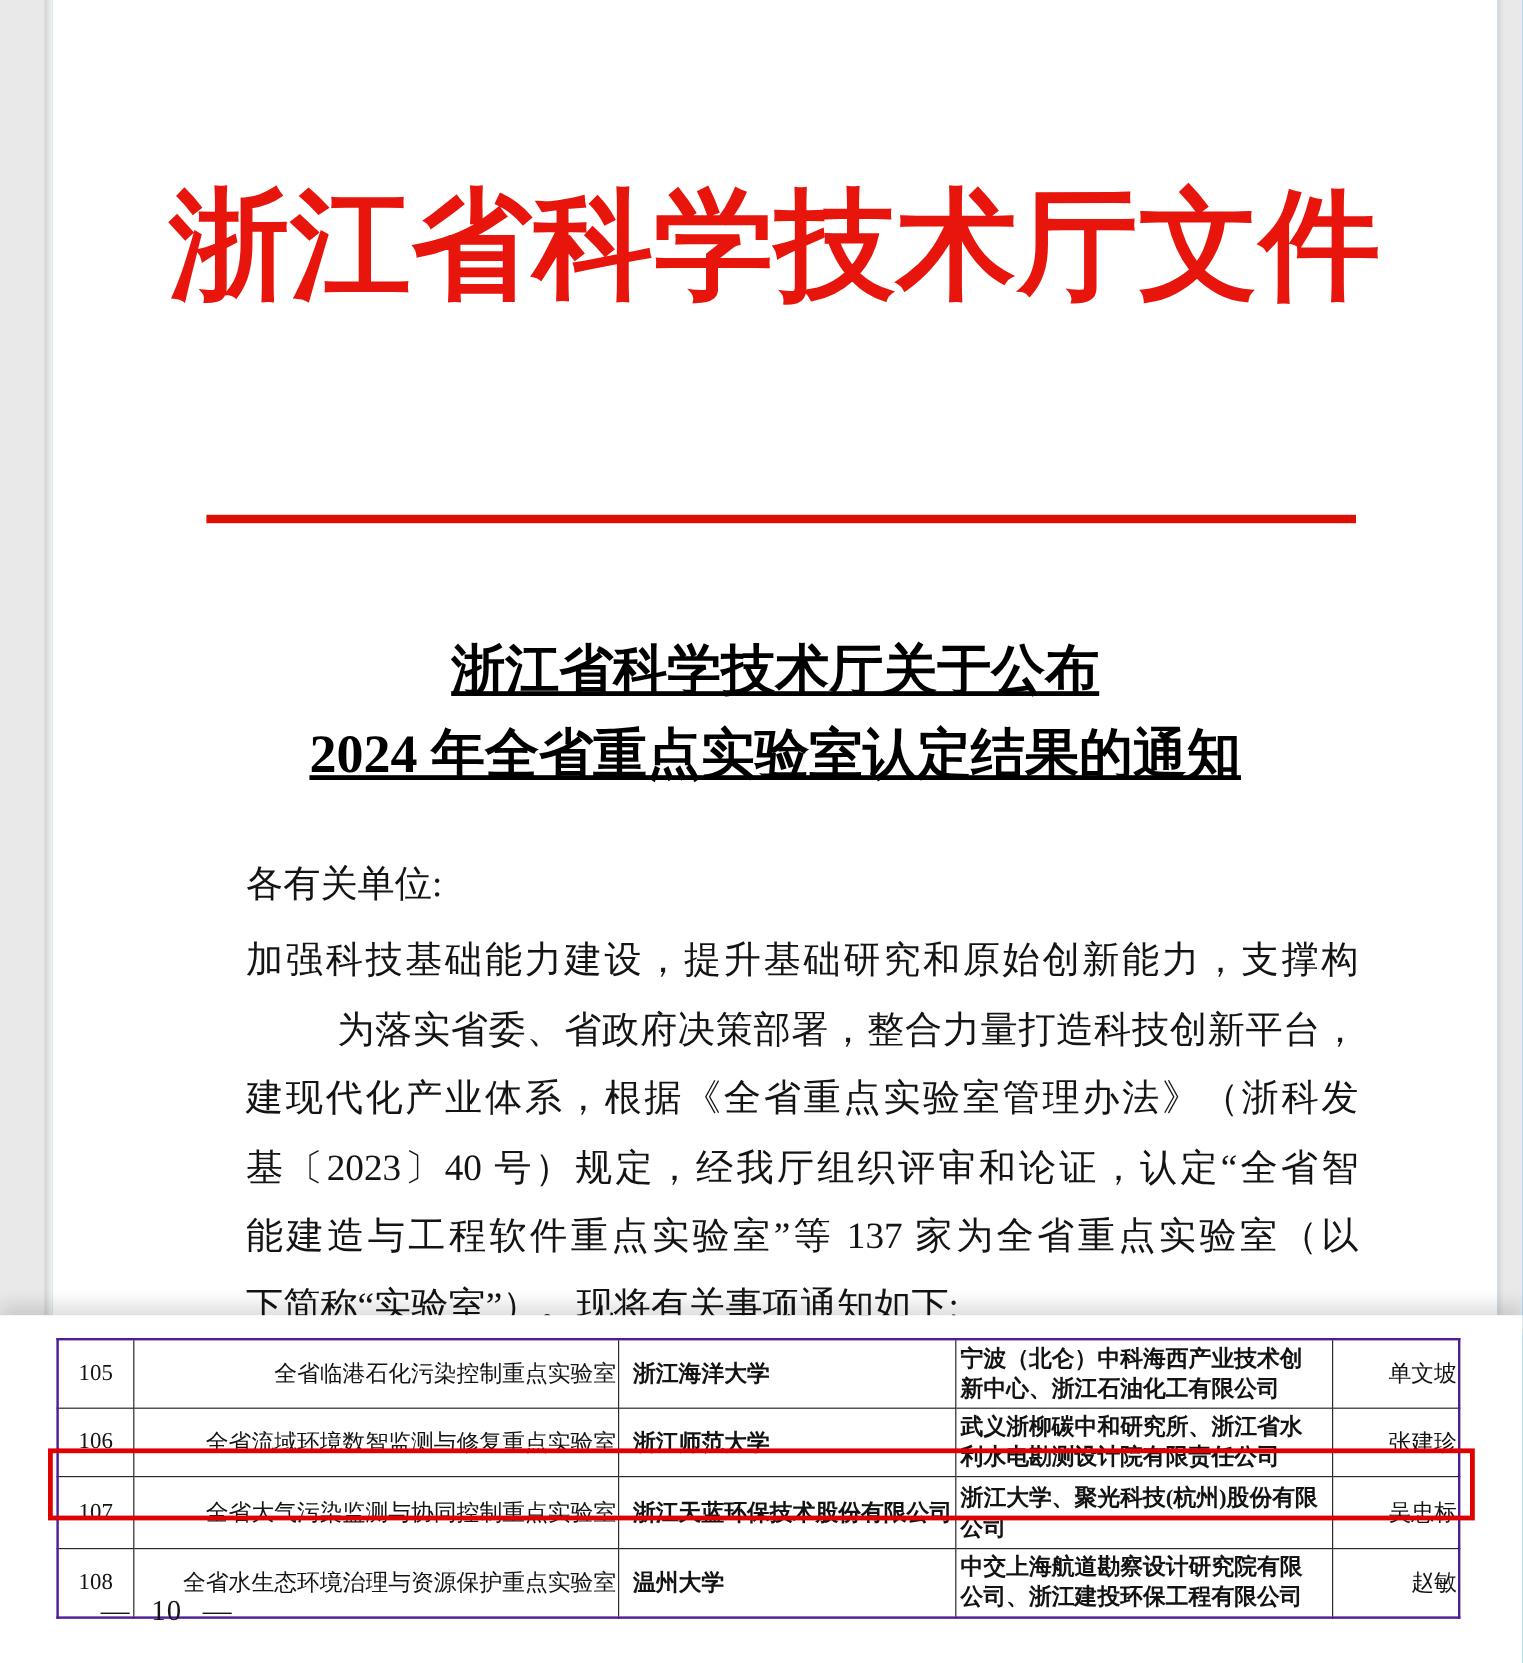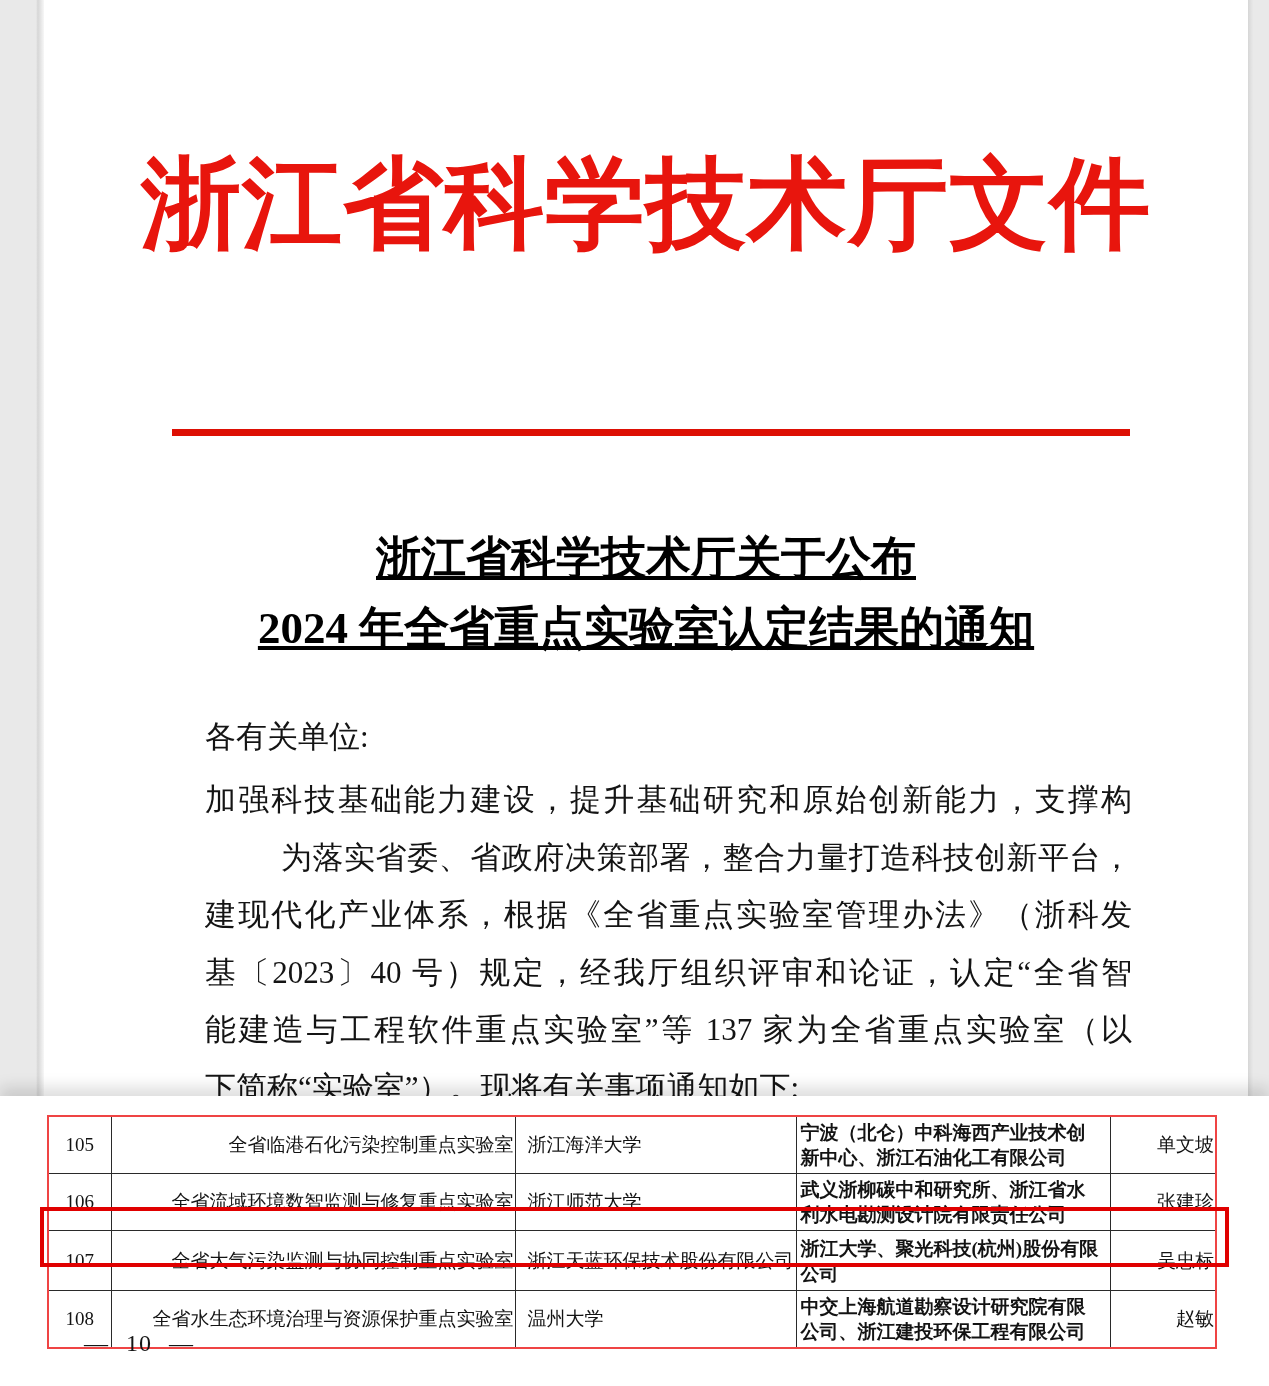--- a/index.html
+++ b/index.html
@@ -46,30 +46,30 @@
   .bl.just { text-align:justify; text-align-last:justify; }
   .bl.indent { padding-left:76px; }
 
   .table-panel {
     position:absolute; left:0; top:1096px; width:1269px; height:290px;
     background:#ffffff; box-shadow:0 -9px 14px rgba(0,0,0,0.13);
   }
   .results-table {
     position:absolute; left:47px; top:19px; width:1168px;
     border-collapse:collapse; table-layout:fixed;
-    font-size:19px; color:#131313; border:2px solid #ef4444;
+    font-size:19px; color:#131313; border:2px solid #4c1d95;
   }
   .results-table td { border:1px solid #2a2a2a; vertical-align:middle; }
   .results-table tr:nth-child(1) td { height:49px; }
   .results-table tr:nth-child(2) td { height:47px; }
   .results-table tr:nth-child(3) td { height:53px; }
   .results-table tr:nth-child(4) td { height:49px; }
   td.c-no  { text-align:center; }
   td.c-lab { padding-left:12px;text-align:right; }
-  td.c-unit{ padding-left:12px; }
+  td.c-unit{ padding-left:12px;font-weight:bold; }
   td.c-partner { padding:3px 9px 3px 4px; line-height:25px;font-weight:bold; }
   td.c-dir { text-align:right;padding-left:44px; }
 
   .highlight-box {
     position:absolute; left:40px; top:1207px; width:1189px; height:60px;
     box-sizing:border-box; border:4px solid var(--highlight-red,#e00000);
     pointer-events:none;
   }
   .pageno {
     position:absolute; left:84px; top:234px;

